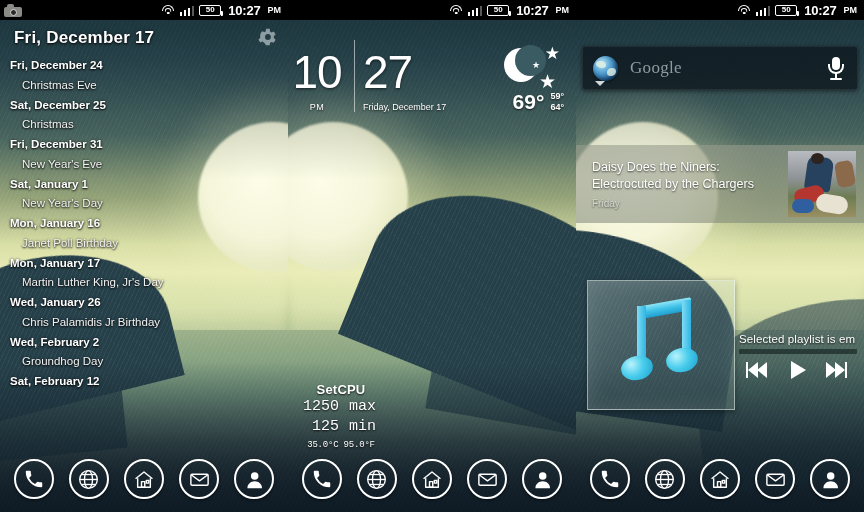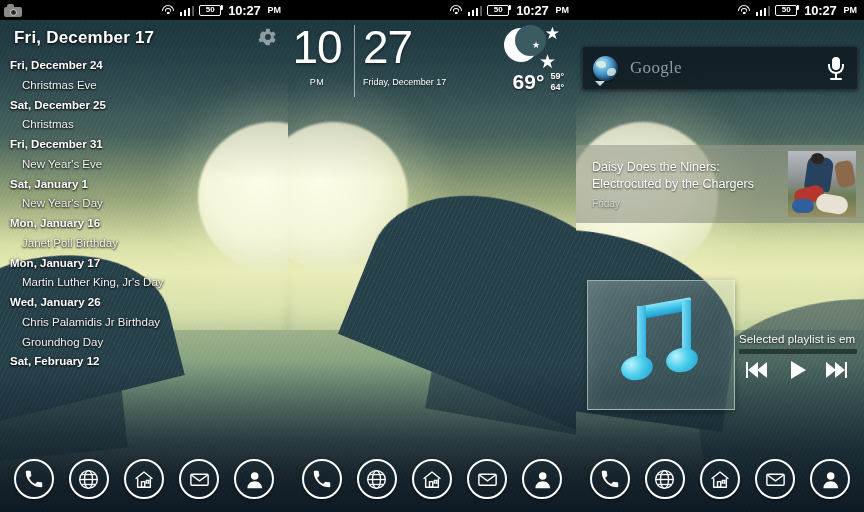--- a/index.html
+++ b/index.html
@@ -83,21 +83,21 @@
   .wifi i{ position:absolute; left:50%; transform:translateX(-50%); border:1.5px solid #fff; border-bottom:none; border-radius:50% 50% 0 0 / 100% 100% 0 0; }
   .wifi i.w1{ width:12px; height:6px; top:0; }
   .wifi i.w2{ width:7px; height:4px; top:3px; }
   .wifi i.w3{ width:2.5px; height:2.5px; top:7px; background:#fff; border:none; border-radius:50%; }
   .sig{ display:flex; align-items:flex-end; gap:1.5px; height:11px; }
   .sig b{ width:2.5px; background:#fff; display:block; }
   .sig b:nth-child(1){ height:4px; }
   .sig b:nth-child(2){ height:6px; }
   .sig b:nth-child(3){ height:8px; }
   .sig b:nth-child(4){ height:10px; background:#595959; }
-  .batt{ display:flex; align-items:flex-start; }
+  .batt{ display:flex; align-items:flex-end; }
   .batt-box{
     border:1.5px solid #fff; border-radius:2px; height:11px; min-width:22px;
     display:flex; align-items:center; justify-content:center;
     font-size:8px; font-weight:bold; color:#fff; line-height:1; padding:0 1px;
   }
   .batt-tip{ width:2px; height:5px; background:#fff; border-radius:0 1px 1px 0; }
   .sb-time{ color:#fff; font-size:13px; font-weight:bold; letter-spacing:-0.2px; }
   .sb-ampm{ color:#fff; font-size:9px; font-weight:bold; margin-left:2px; }
 
   
@@ -115,21 +115,21 @@
     font-size:11.5px; font-weight:bold; color:#fff; line-height:1.72;
     text-shadow:0 1px 2px rgba(0,0,0,.9), 0 0 3px rgba(0,0,0,.6);
   }
   .cal-event{
     font-size:11.5px; font-weight:normal; color:#f2f2f2; line-height:1.72;
     padding-left:12px;
     text-shadow:0 1px 2px rgba(0,0,0,.9), 0 0 3px rgba(0,0,0,.6);
   }
 
   
-  .clockw{ position:absolute; left:0; top:20px; width:288px; height:92px; z-index:20; display:flex; align-items:flex-start; }
+  .clockw{ position:absolute; left:0; top:20px; width:288px; height:92px; z-index:20; display:flex; align-items:flex-end; }
   .ck-hour{ width:58px; text-align:center; position:relative; padding-top:4px; }
   .ck-big{ font-size:46px; font-weight:300; color:#fff; line-height:1; letter-spacing:-1px;
     text-shadow:0 1px 3px rgba(0,0,0,.6); font-family:"Liberation Sans", sans-serif; }
   .ck-small{ font-size:9px; color:#fff; margin-top:7px; letter-spacing:.5px; text-shadow:0 1px 2px rgba(0,0,0,.7); }
   .ck-div{ width:1px; background:rgba(255,255,255,.55); height:72px; margin:5px 8px 0 8px; }
   .ck-min{ padding-top:4px; }
   .ck-date{ font-size:9px; color:#fff; margin-top:7px; text-shadow:0 1px 2px rgba(0,0,0,.7); }
   .wx{ margin-left:auto; padding:6px 12px 0 0; text-align:right; }
   .wx-icon{ position:relative; width:62px; height:44px; margin-left:auto; }
   .moon-g{ position:absolute; left:2px; top:2px; width:34px; height:34px; border-radius:50%; background:#fff; }
@@ -302,20 +302,21 @@
           <div class="cal-date">Fri, December 31</div>
           <div class="cal-event">New Year's Eve</div>
           <div class="cal-date">Sat, January 1</div>
           <div class="cal-event">New Year's Day</div>
           <div class="cal-date">Mon, January 16</div>
           <div class="cal-event">Janet Poll Birthday</div>
           <div class="cal-date">Mon, January 17</div>
           <div class="cal-event">Martin Luther King, Jr's Day</div>
           <div class="cal-date">Wed, January 26</div>
           <div class="cal-event">Chris Palamidis Jr Birthday</div>
+          <div class="cal-date">Wed, February 2</div>
           <div class="cal-event">Groundhog Day</div>
           <div class="cal-date">Sat, February 12</div>
         </div>
     </div>
 
     <div class="dock">
         <div class="dicon">
           <span>
             <svg width="22" height="22" viewBox="0 0 24 24">
               <path fill="#fff" d="M6.6 10.8a15.1 15.1 0 0 0 6.6 6.6l2.2-2.2a1 1 0 0 1 1-.24 11.4 11.4 0 0 0 3.6.58 1 1 0 0 1 1 1V20a1 1 0 0 1-1 1A17 17 0 0 1 3 4a1 1 0 0 1 1-1h3.5a1 1 0 0 1 1 1 11.4 11.4 0 0 0 .57 3.6 1 1 0 0 1-.25 1z"></path>
@@ -574,20 +575,32 @@
               <g fill="#fff">
                 <circle cx="12.2" cy="8.4" r="3.9"></circle>
                 <path d="M4.6 21c0-4.2 3.4-7.1 7.6-7.1s7.6 2.9 7.6 7.1z"></path>
               </g>
             </svg>
           </span>
         </div>
       </div>
   </div>
 
+  <div class="setcpu">
+    <div class="scp-title">SetCPU</div>
+    <div class="scp-row">
+      <span class="scp-val">1250</span>
+      <span class="scp-lbl">max</span>
+    </div>
+    <div class="scp-row">
+      <span class="scp-val">125</span>
+      <span class="scp-lbl">min</span>
+    </div>
+    <div class="scp-temp">35.0°C  95.0°F</div>
+  </div>
 
   <div class="gsearch">
     <span class="globe"></span>
     <span class="g-caret"></span>
     <span class="g-text">Google</span>
     <span class="mic">
       <span class="mic-cap"></span>
         <span class="mic-arc"></span>
         <span class="mic-stem"></span>
         <span class="mic-base"></span>

